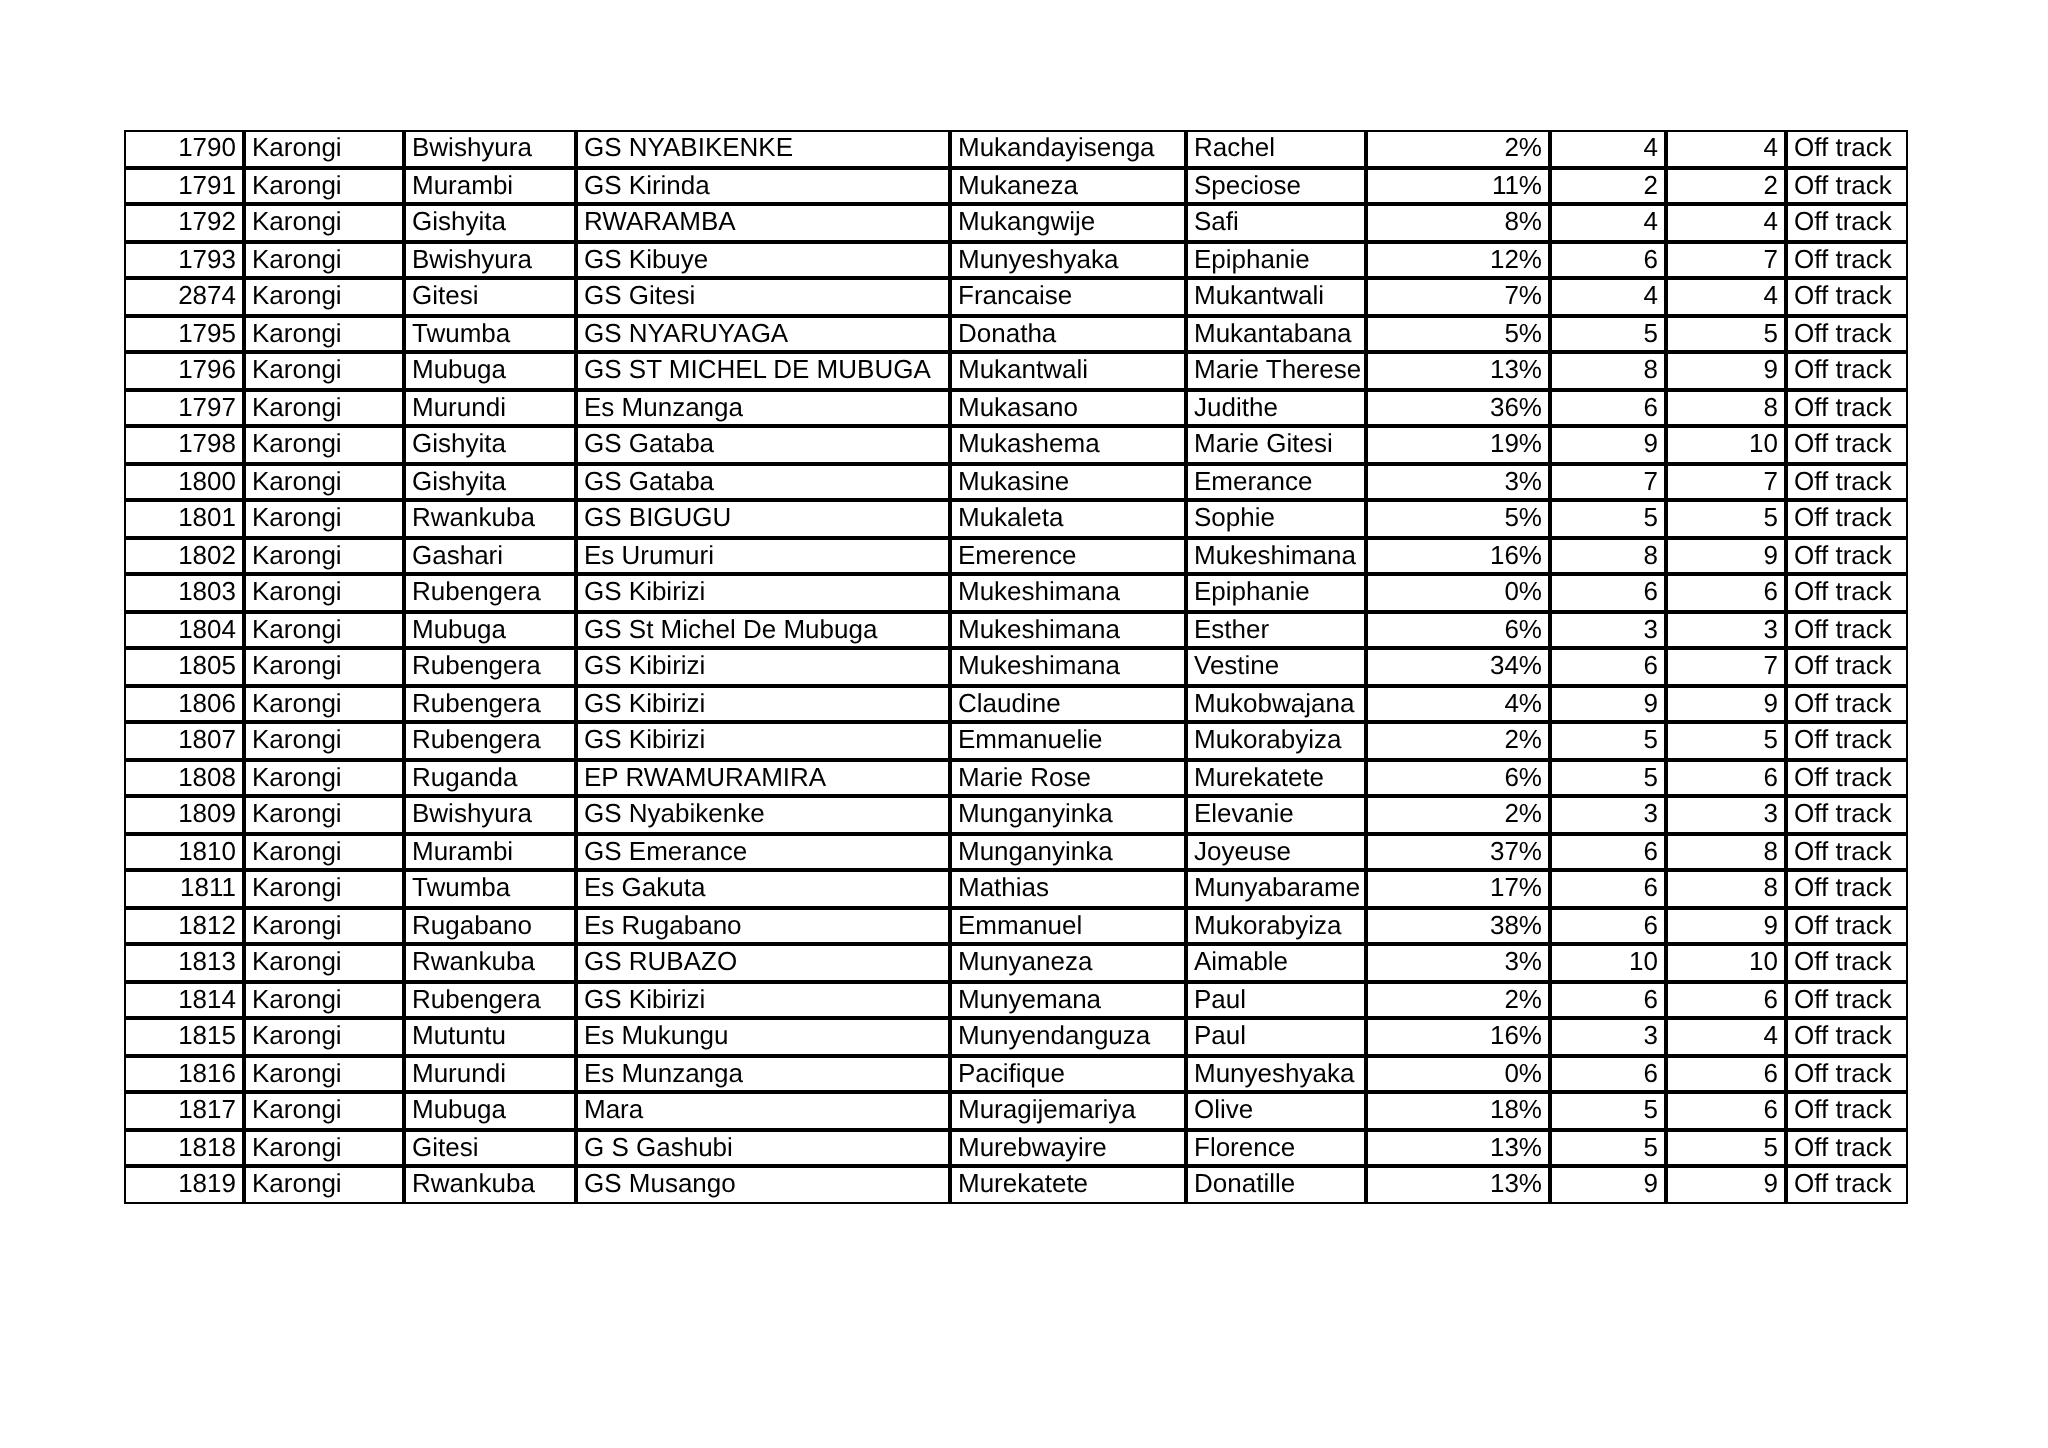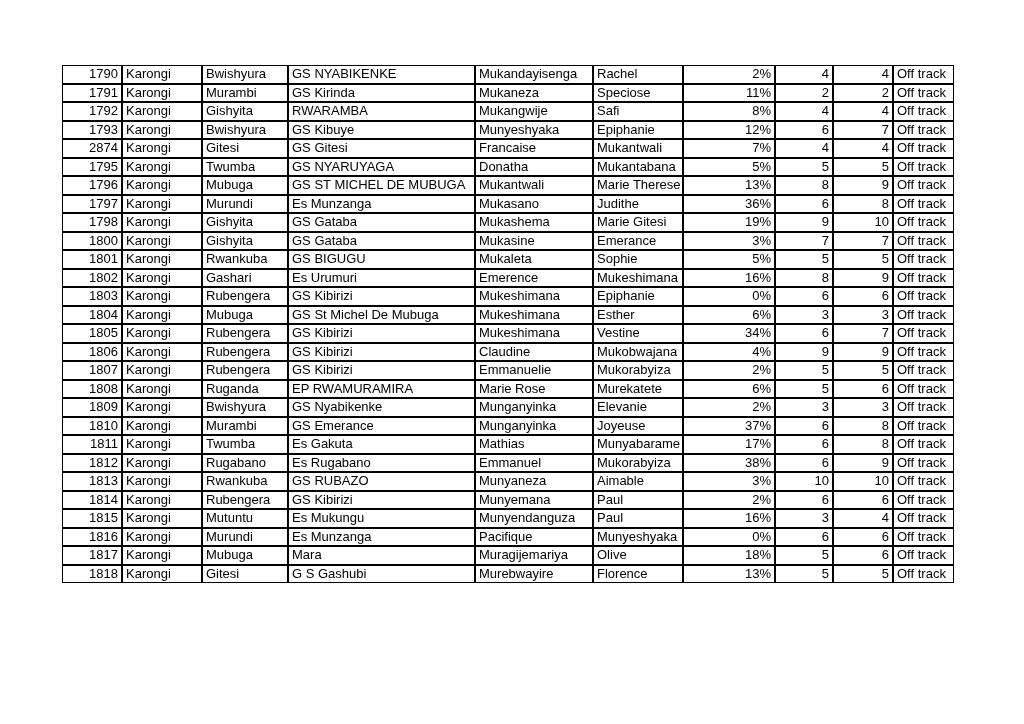--- a/index.html
+++ b/index.html
@@ -392,15 +392,27 @@
           <td class="c1">Karongi</td>
           <td class="c2">Gitesi</td>
           <td class="c3">G S Gashubi</td>
           <td class="c4">Murebwayire</td>
           <td class="c5">Florence</td>
           <td class="c6">13%</td>
           <td class="c7">5</td>
           <td class="c8">5</td>
           <td class="c9">Off track</td>
         </tr>
+        <tr>
+          <td class="c0">1819</td>
+          <td class="c1">Karongi</td>
+          <td class="c2">Rwankuba</td>
+          <td class="c3">GS Musango</td>
+          <td class="c4">Murekatete</td>
+          <td class="c5">Donatille</td>
+          <td class="c6">13%</td>
+          <td class="c7">9</td>
+          <td class="c8">9</td>
+          <td class="c9">Off track</td>
+        </tr>
       </tbody>
   </table>
 </div>
 
 </body></html>

